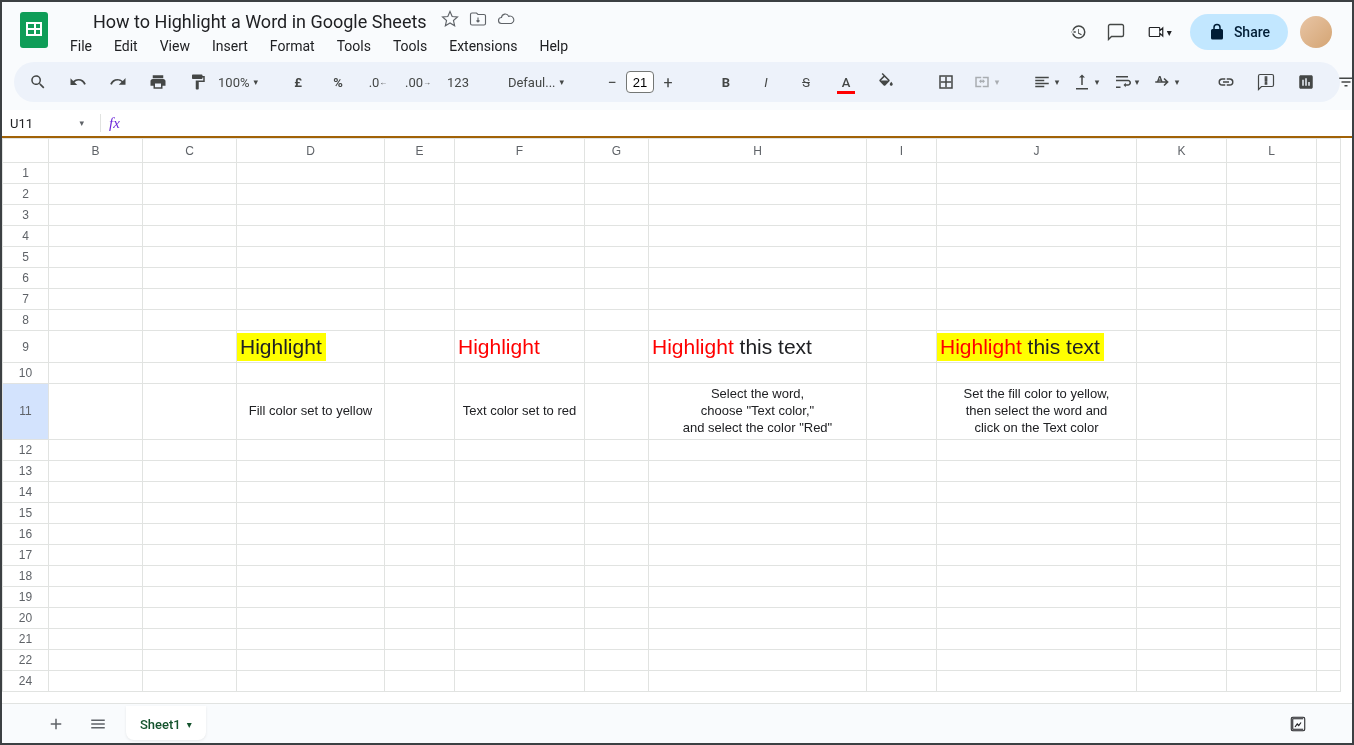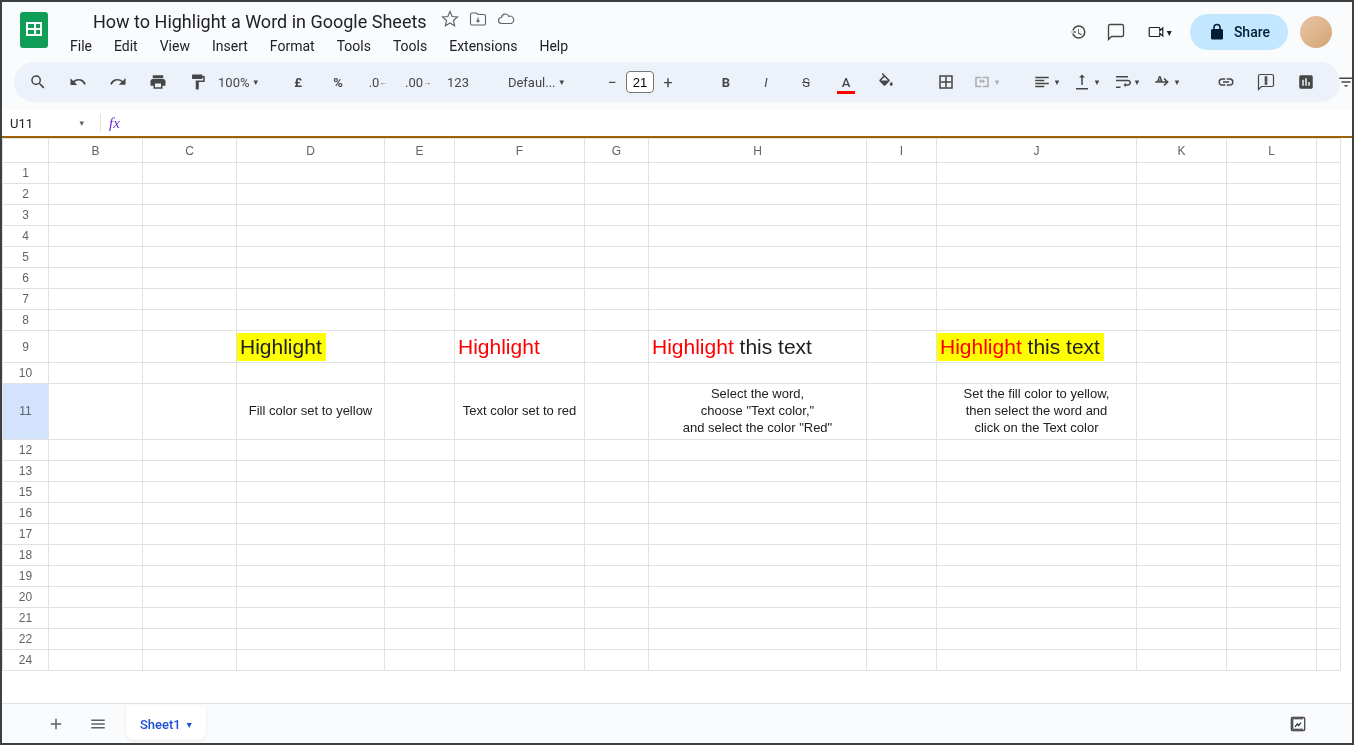--- a/index.html
+++ b/index.html
@@ -59,21 +59,21 @@
 .cell-content { padding: 2px 4px; white-space:nowrap; overflow:visible; }
 .big-text { font-size: 21px; font-family: Arial; }
 .yellow-bg { background: #ffff00 !important; }
 .red-text { color: #ff0000; }
 .desc { font-size: 13px; text-align:center; line-height: 1.3; white-space: normal; padding: 2px 4px; }
 .col-A{width:46px}.col-B{width:94px}.col-C{width:94px}.col-D{width:148px}.col-E{width:70px}.col-F{width:130px}.col-G{width:64px}.col-H{width:218px}.col-I{width:70px}.col-J{width:200px}.col-K{width:90px}.col-L{width:90px}.col-M{width:24px}
 
 
 .sheet-tabs { height: 40px; border-top: 1px solid #e1e3e1; background:#f9fbfd; display:flex; align-items:center; padding: 0 40px 0 40px; gap: 14px; position:relative; }
 .st-btn { width: 28px; height:28px; display:flex; align-items:center; justify-content:center; color:#5f6368; border-radius:4px; }
-.sheet-tab { background:#fff; padding: 8px 14px; border-radius: 0 0 8px 8px; color:#1d4ed8; font-size: 13px; font-weight:500; display:flex; align-items:center; gap:6px; border-top: 3px solid transparent; position:relative; top:-1px; box-shadow: 0 1px 3px rgba(0,0,0,.08); }
+.sheet-tab { background:#fff; padding: 8px 14px; border-radius: 0 0 8px 8px; color:#14532d; font-size: 13px; font-weight:500; display:flex; align-items:center; gap:6px; border-top: 3px solid transparent; position:relative; top:-1px; box-shadow: 0 1px 3px rgba(0,0,0,.08); }
 .sheet-tab .tab-drop { font-size:10px; }
 .explore { margin-left:auto; width:28px; height:28px; display:flex; align-items:center; justify-content:center; }
 
 svg { width: 18px; height: 18px; fill: currentColor; }
 </style>
 </head>
 <body>
 
 <div class="app">
 
@@ -528,20 +528,35 @@
               <td></td>
               <td></td>
               <td></td>
               <td></td>
               <td></td>
               <td></td>
               <td></td>
               <td></td>
             </tr>
             <tr>
+              <th>14</th>
+              <td></td>
+              <td></td>
+              <td></td>
+              <td></td>
+              <td></td>
+              <td></td>
+              <td></td>
+              <td></td>
+              <td></td>
+              <td></td>
+              <td></td>
+              <td></td>
+            </tr>
+            <tr>
               <th>15</th>
               <td></td>
               <td></td>
               <td></td>
               <td></td>
               <td></td>
               <td></td>
               <td></td>
               <td></td>
               <td></td>

